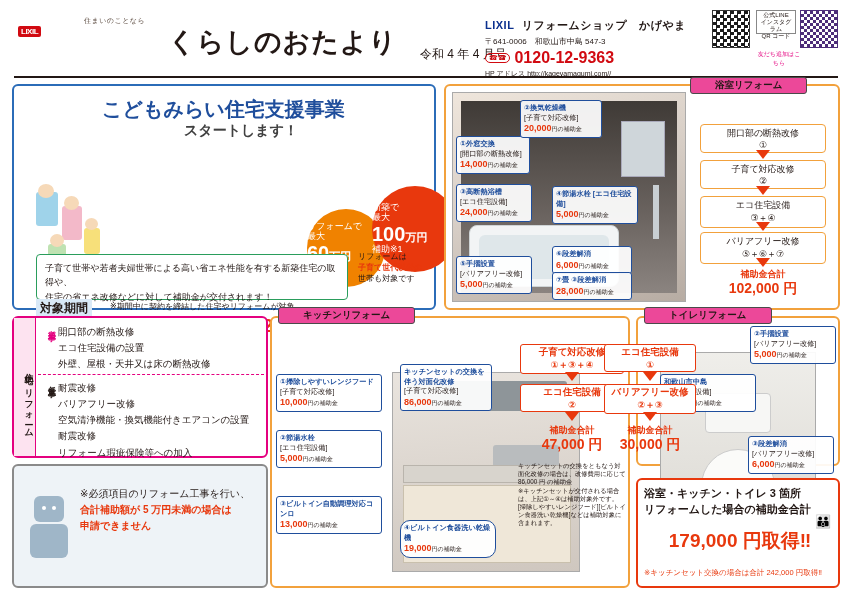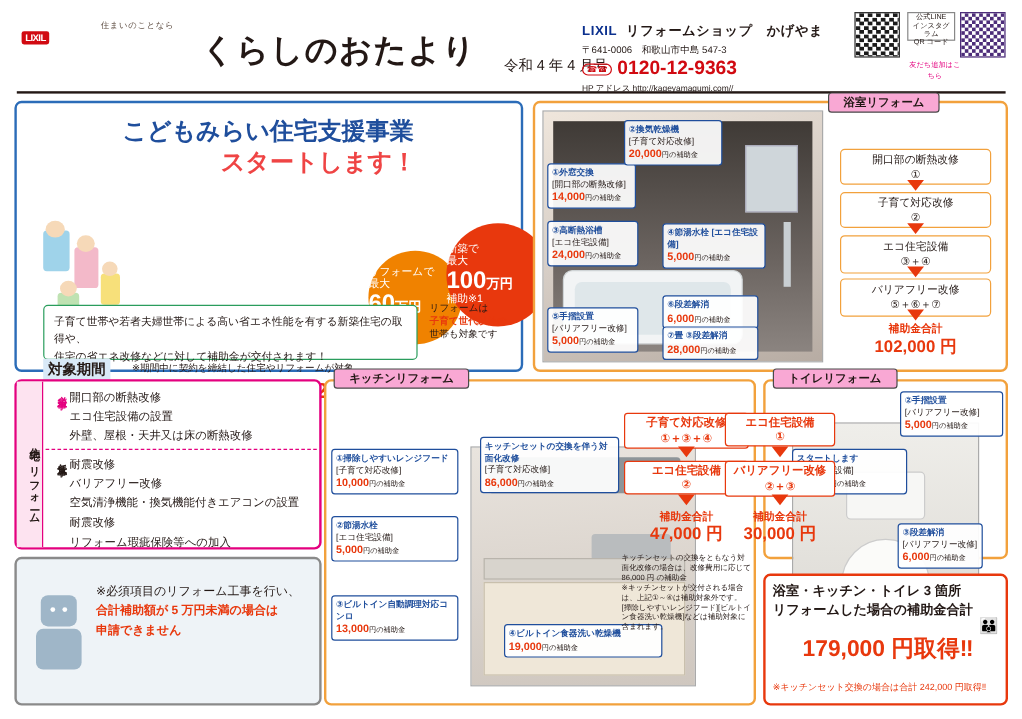--- a/index.html
+++ b/index.html
@@ -48,21 +48,21 @@
 
   .hdr-rule { position:absolute; left:14px; top:76px; width:824px; height:2px; background:#231815; }
 
   
   .panel { position:absolute; background:#fff; }
   .blue-panel {
     left:12px; top:84px; width:424px; height:226px;
     border:2px solid #2b6cb8; border-radius:6px; background:#ffffff;
   }
   .blue-title { position:absolute; left:88px; top:10px; font-size:20px; font-weight:bold; color:#1f4e9c; letter-spacing:0px;}
-  .blue-title2 { position:absolute; left:170px; top:36px; font-size:20px; font-weight:bold; color:#ef4444;}
+  .blue-title2 { position:absolute; left:170px; top:36px; font-size:14px; font-weight:bold; color:#404040;}
 
   .bubble {
     position:absolute; border-radius:50%; color:#fff; text-align:center;
     display:flex; flex-direction:column; justify-content:center; align-items:flex-start; line-height:1.1;
   }
   .bubble.orange { background:#f08200; left:293px; top:123px; width:78px; height:78px; }
   .bubble.red { background:#e8380d; left:358px; top:100px; width:86px; height:86px; }
   .b-small { font-size:9px; }
   .b-num { font-size:20px; font-weight:bold; }
   .b-num .u { font-size:11px; }
@@ -103,22 +103,22 @@
   .robot .head { position:absolute; left:6px; top:0; width:30px; height:26px; background:#9fb6c8; border-radius:6px;}
   .robot .body { position:absolute; left:2px; top:28px; width:38px; height:34px; background:#9fb6c8; border-radius:6px;}
   .robot .eye { position:absolute; top:10px; width:4px; height:4px; background:#fff; border-radius:50%;}
 
   
   .photo-panel { position:absolute; border:2px solid #f2a13c; border-radius:6px; background:#fff; }
   .bath-panel { left:444px; top:84px; width:396px; height:226px; }
   .toilet-panel { left:636px; top:316px; width:204px; height:156px; }
 
   .tab {
-    position:absolute; background:#f9a8d4; border:1.5px solid #4a4a4a; border-radius:3px;
-    font-size:9.5px; font-weight:bold; padding:1px 12px; color:#231815;
+    position:absolute; background:#ec4899; border:1.5px solid #4a4a4a; border-radius:3px;
+    font-size:9.5px; font-weight:bold; padding:1px 24px; color:#231815;
   }
 
   .photo {
     position:absolute; border:1px solid #aaa; overflow:hidden;
   }
   .ph-bath { left:452px; top:92px; width:234px; height:210px;
      background:linear-gradient(160deg,#efe6dc 0%,#d7cec6 45%,#b7aca3 100%);}
   .ph-bath-inner { position:absolute; left:8px; top:8px; right:8px; bottom:8px;
      background:linear-gradient(180deg,#3f3a36 0%, #6b6460 60%, #8b8480 100%); }
   .tub { position:absolute; left:16px; bottom:14px; width:150px; height:62px; background:#f2f4f5; border-radius:8px; border:1px solid #cfd4d6;}
@@ -376,26 +376,26 @@
     <span class="t blue">②節湯水栓</span><br>
     <span>[エコ住宅設備]</span><br>
     <span class="amt">5,000</span><small>円の補助金</small>
   </div>
 
   <div class="callout" style="left:276px;top:496px;width:106px;">
     <span class="t blue">③ビルトイン自動調理対応コンロ</span><br>
     <span class="amt">13,000</span><small>円の補助金</small>
   </div>
 
-  <div class="callout" style="left:420px;top:520px;width:132px;">
+  <div class="callout" style="left:400px;top:520px;width:96px;border-radius:10px;">
     <span class="t blue">④ビルトイン食器洗い乾燥機</span><br>
     <span class="amt">19,000</span><small>円の補助金</small>
   </div>
 
-  <div class="callout" style="left:400px;top:364px;width:116px;">
+  <div class="callout" style="left:400px;top:364px;width:92px;">
     <span class="t blue">キッチンセットの交換を伴う対面化改修</span><br>
     <span>[子育て対応改修]</span><br>
     <span class="amt">86,000</span><small>円の補助金</small>
   </div>
 
   <div class="flow-title" style="left:520px;top:344px;width:104px;border-color:#e8380d;color:#e8380d;white-space:pre-line;text-align:center;">子育て対応改修
 ①＋③＋④</div>
   <div class="arrow-down" style="left:565px;top:372px;"></div>
   <div class="flow-title" style="left:520px;top:384px;width:104px;border-color:#e8380d;color:#e8380d;white-space:pre-line;text-align:center;">エコ住宅設備
 ②</div>
@@ -409,32 +409,32 @@
   <div class="photo-panel toilet-panel" style="height:150px;"></div>
   <div class="tab" style="left:644px;top:307px;">トイレリフォーム</div>
 
   <div class="photo ph-toilet">
     <div class="t-tank"></div>
     <div class="t-bowl"></div>
     <div class="t-base"></div>
   </div>
 
   <div class="callout" style="left:660px;top:374px;width:96px;">
-    <span class="t blue">スタートします</span><br>
+    <span class="t blue">和歌山市中島</span><br>
     <span>[エコ住宅設備]</span><br>
     <span class="amt">19,000</span><small>円の補助金</small>
   </div>
 
   <div class="callout" style="left:750px;top:326px;width:86px;">
     <span class="t blue">②手摺設置</span><br>
     <span>[バリアフリー改修]</span><br>
     <span class="amt">5,000</span><small>円の補助金</small>
   </div>
 
-  <div class="callout" style="left:748px;top:436px;width:71px;">
+  <div class="callout" style="left:748px;top:436px;width:86px;">
     <span class="t blue">③段差解消</span><br>
     <span>[バリアフリー改修]</span><br>
     <span class="amt">6,000</span><small>円の補助金</small>
   </div>
 
   <div class="flow-title" style="left:636px;top:344px;width:0;height:0;opacity:0;">エコ住宅設備
 ①</div>
   <div class="flow-title" style="left:594px;top:344px;width:0;opacity:0;">エコ住宅設備
 ①</div>
 

